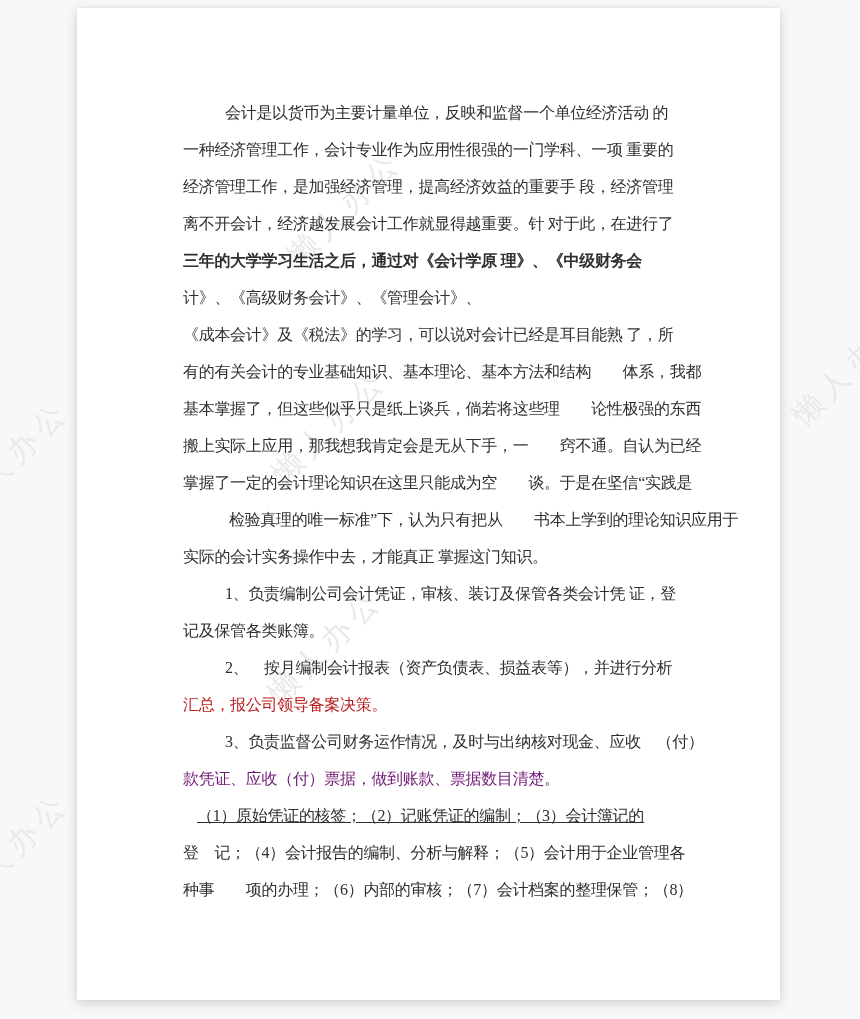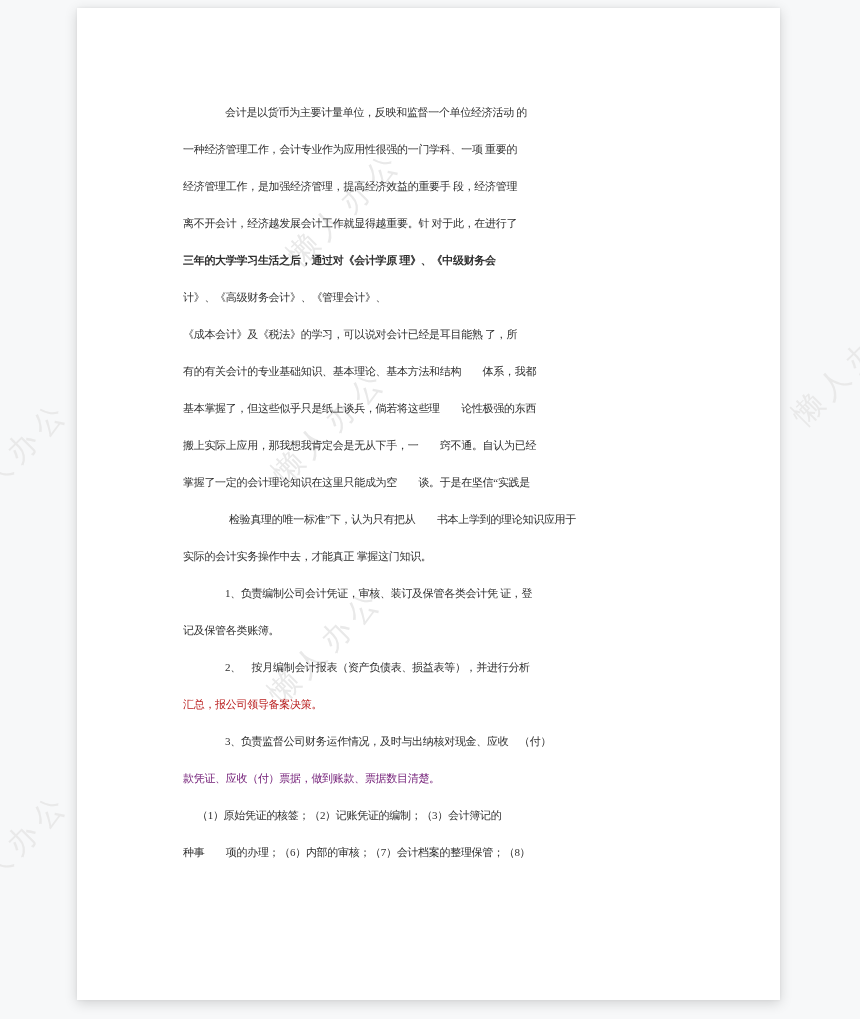--- a/index.html
+++ b/index.html
@@ -30,27 +30,27 @@
   .doc-body {
     position: absolute;
     left: 183px;
     top: 94px;
     width: 505px;
     z-index: 3;
   }
   .line {
     height: 37px;
     line-height: 37px;
-    font-size: 11px;
+    font-size: 16px;
     letter-spacing: -0.3px;
     color: #2f2f2f;
     white-space: pre;
   }
   .line.first { text-indent: 42px; }
-  .line.small { text-indent: 14px; }
+  .line.small { text-indent: 14px; text-decoration: underline; }
   .watermark {
     position: absolute;
     z-index: 2;
     font-size: 30px;
     letter-spacing: 7px;
     transform: translate(-50%, -50%) rotate(-45deg);
     white-space: nowrap;
     pointer-events: none;
     user-select: none;
   }
@@ -82,15 +82,16 @@
       <div class="line" style="color: rgb(47, 47, 47);">掌握了一定的会计理论知识在这里只能成为空　　谈。于是在坚信“实践是</div>
       <div class="line" style="color: rgb(47, 47, 47); margin-left: 46px;">检验真理的唯一标准”下，认为只有把从　　书本上学到的理论知识应用于</div>
       <div class="line" style="color: rgb(47, 47, 47);">实际的会计实务操作中去，才能真正 掌握这门知识。</div>
       <div class="line first" style="color: rgb(47, 47, 47);">1、负责编制公司会计凭证，审核、装订及保管各类会计凭 证，登</div>
       <div class="line" style="color: rgb(47, 47, 47);">记及保管各类账簿。</div>
       <div class="line first" style="color: rgb(47, 47, 47);">2、　按月编制会计报表（资产负债表、损益表等），并进行分析</div>
       <div class="line" style="color: #b91c1c;">汇总，报公司领导备案决策。</div>
       <div class="line first" style="color: rgb(47, 47, 47);">3、负责监督公司财务运作情况，及时与出纳核对现金、应收　（付）</div>
       <div class="line" style="color: #701a75;">款凭证、应收（付）票据，做到账款、票据数目清楚。</div>
       <div class="line small" style="color: rgb(47, 47, 47);">（1）原始凭证的核签；（2）记账凭证的编制；（3）会计簿记的</div>
+      <div class="line" style="color: rgb(47, 47, 47);">登　记；（4）会计报告的编制、分析与解释；（5）会计用于企业管理各</div>
       <div class="line" style="color: rgb(47, 47, 47);">种事　　项的办理；（6）内部的审核；（7）会计档案的整理保管；（8）</div>
     </div>
 </div>
 
 </body></html>

